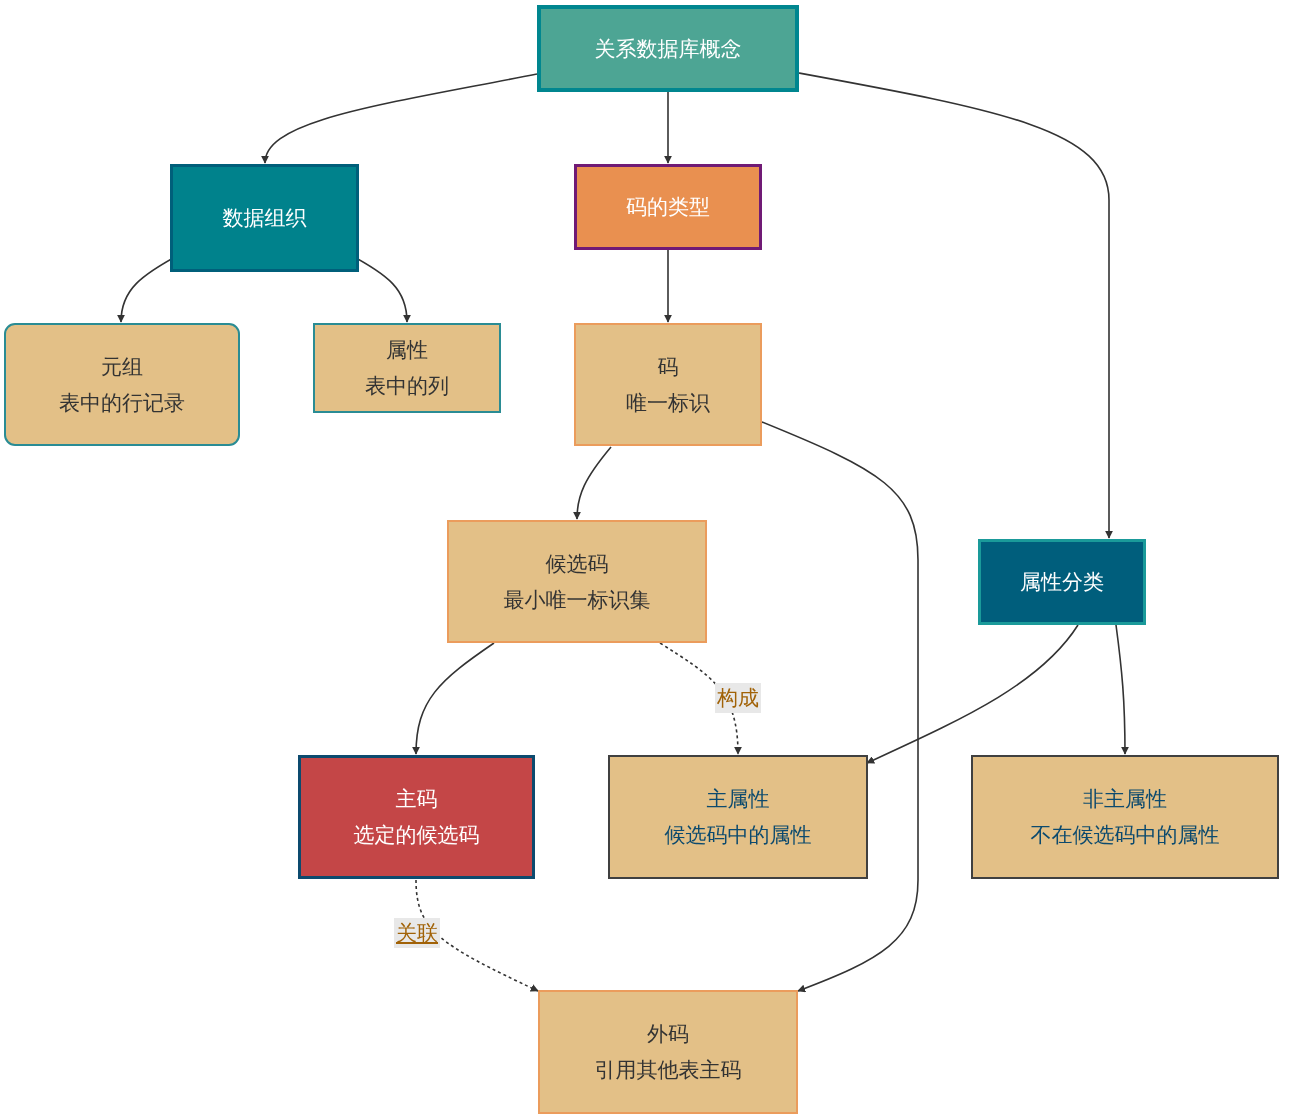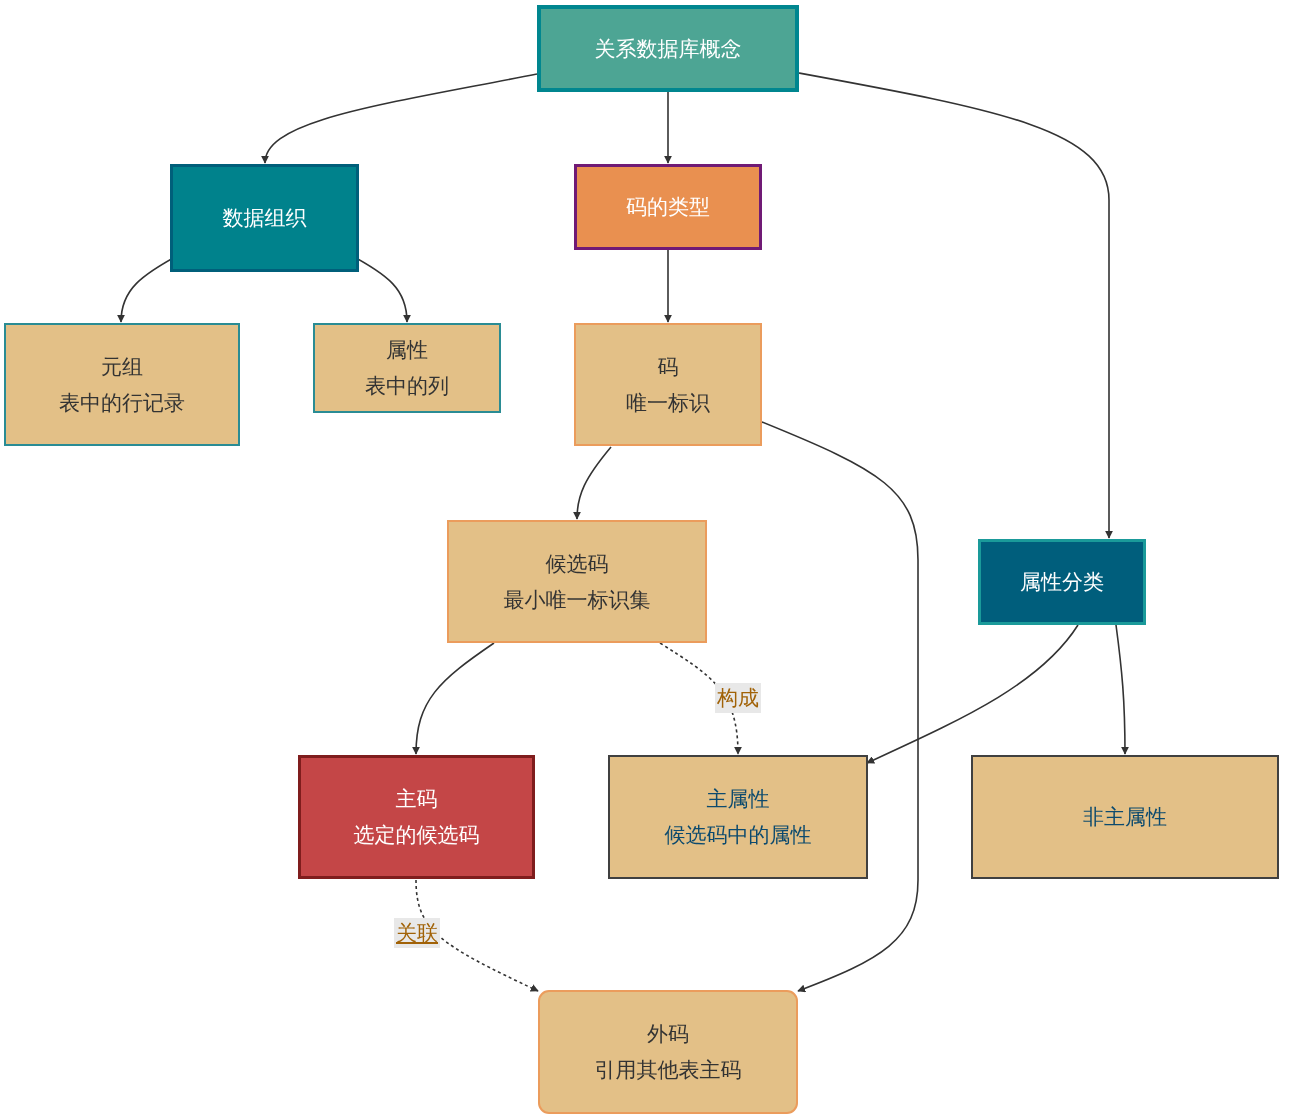--- a/index.html
+++ b/index.html
@@ -7,21 +7,21 @@
            font-family: "DejaVu Sans", "Liberation Sans", sans-serif; }
     #edges { position: absolute; left: 0; top: 0; width: 1289px; height: 1119px; }
     .node { position: absolute; box-sizing: border-box; display: flex; flex-direction: column;
             align-items: center; justify-content: center; text-align: left;
             font-size: 21px; line-height: 36px; }
     .node .line { white-space: nowrap; }
     .n-root { background: #4da594; border: 4px solid #00868f; color: #ffffff; }
     .n-teal { background: #00828c; border: 3px solid #005f7a; color: #ffffff; }
     .n-orange { background: #e99050; border: 3px solid #701a75; color: #ffffff; }
     .n-navy { background: #005e7c; border: 3px solid #1a9a9a; color: #ffffff; }
-    .n-red { background: #c44647; border: 3px solid #7f1d1d; color: #ffffff; }
+    .n-red { background: #c44647; border: 3px solid #0c4a6e; color: #ffffff; }
     .n-tan-teal { background: #e3c087; border: 2px solid #2a8c94; color: #333333; }
     .n-tan-orange { background: #e3c087; border: 2px solid #eb9c5c; color: #333333; }
     .n-tan-blue { background: #e3c087; border: 2px solid #404040; color: #0c4a6e; }
     .edge-label { position: absolute; background: #e8e8e8; color: #a16207; font-size: 21px;
                   line-height: 30px; padding: 0 2px; white-space: nowrap; transform: translate(-50%, -50%); }
   </style>
 </head>
 <body>
 
 <svg id="edges" xmlns="http://www.w3.org/2000/svg">
@@ -63,21 +63,21 @@
 </div>
 
 <div class="node n-teal" style="left:170px;top:164px;width:189px;height:108px;">
   <span class="line">数据组织</span>
 </div>
 
 <div class="node n-orange" style="left:574px;top:164px;width:188px;height:86px;">
   <span class="line">码的类型</span>
 </div>
 
-<div class="node n-tan-teal" style="left:4px;top:323px;width:236px;height:123px;">
+<div class="node n-tan-teal" style="left:4px;top:323px;width:236px;height:123px;border-radius:11px;">
   <span class="line">元组</span>
   <span class="line">表中的行记录</span>
 </div>
 
 <div class="node n-tan-teal" style="left:313px;top:323px;width:188px;height:90px;">
   <span class="line">属性</span>
   <span class="line">表中的列</span>
 </div>
 
 <div class="node n-tan-orange" style="left:574px;top:323px;width:188px;height:123px;">
@@ -99,21 +99,22 @@
   <span class="line">选定的候选码</span>
 </div>
 
 <div class="node n-tan-blue" style="left:608px;top:755px;width:260px;height:124px;">
   <span class="line">主属性</span>
   <span class="line">候选码中的属性</span>
 </div>
 
 <div class="node n-tan-blue" style="left:971px;top:755px;width:308px;height:124px;">
   <span class="line">非主属性</span>
+  <span class="line">不在候选码中的属性</span>
 </div>
 
-<div class="node n-tan-orange" style="left:538px;top:990px;width:260px;height:124px;border-radius:11px;">
+<div class="node n-tan-orange" style="left:538px;top:990px;width:260px;height:124px;">
   <span class="line">外码</span>
   <span class="line">引用其他表主码</span>
 </div>
 
 <div class="edge-label" style="left:738px;top:698px;">构成</div>
 <div class="edge-label" style="left:417px;top:933px;text-decoration:underline;">关联</div>
 
 </body></html>

